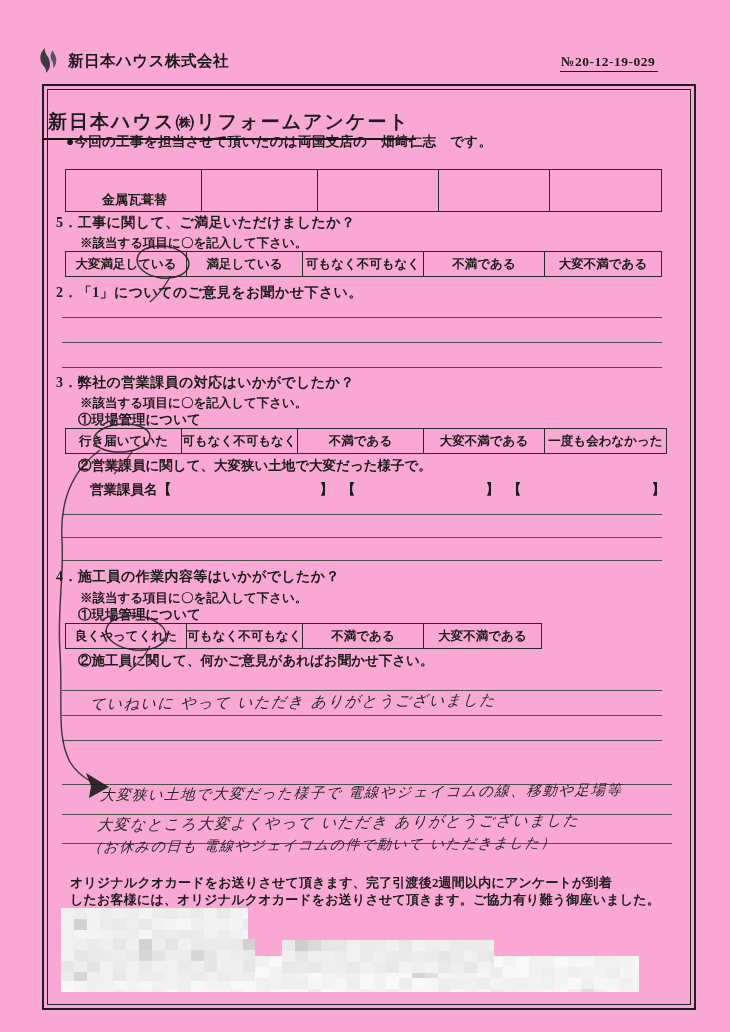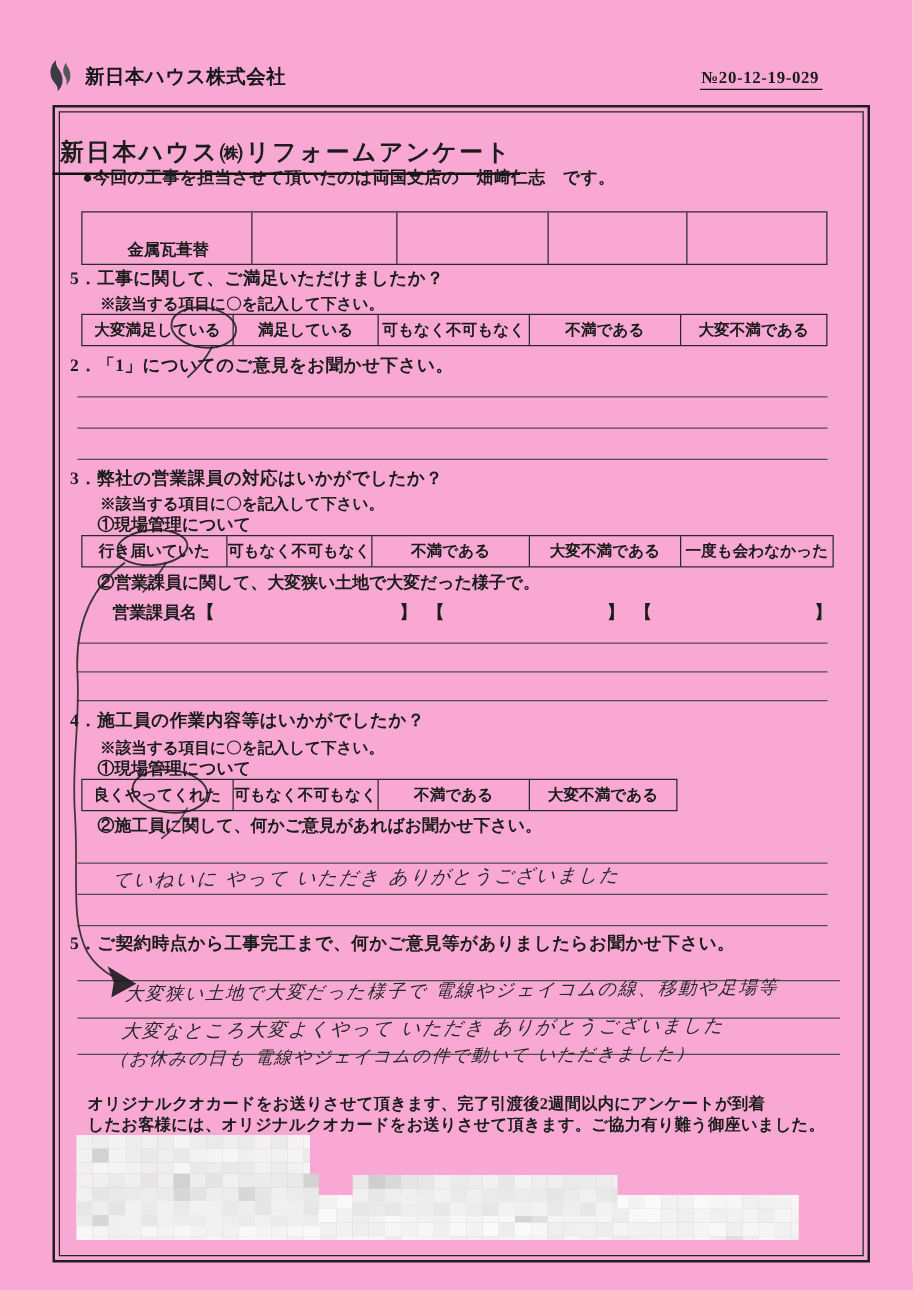--- a/index.html
+++ b/index.html
@@ -133,21 +133,20 @@
     <div class="cell" style="width:115px;">可もなく不可もなく</div>
     <div class="cell" style="width:120px;">不満である</div>
     <div class="cell" style="flex:1;">大変不満である</div>
   </div>
   <div class="abs qsub" style="left:78px;top:652px;">②施工員に関して、何かご意見があればお聞かせ下さい。</div>
   <div class="abs rule" style="left:62px;top:690px;width:600px;"></div>
   <div class="abs rule" style="left:62px;top:715px;width:600px;"></div>
   <div class="abs rule" style="left:62px;top:740px;width:600px;"></div>
   <div class="abs hand" style="left:90px;top:695px;font-size:15px;">ていねいに やって いただき ありがとうございました</div>
 
-  <div class="abs qhead" style="left:56px;top:746px;">5．ご契約時点から工事完工まで、何かご意見等がありましたらお聞かせ下さい。</div>
   <div class="abs rule" style="left:62px;top:784px;width:610px;"></div>
   <div class="abs rule" style="left:62px;top:814px;width:610px;"></div>
   <div class="abs rule" style="left:62px;top:843px;width:610px;"></div>
   <div class="abs hand" style="left:100px;top:786px;font-size:14.5px;">大変狭い土地で大変だった様子で 電線やジェイコムの線、移動や足場等</div>
   <div class="abs hand" style="left:97px;top:816px;font-size:15px;">大変なところ大変よくやって いただき ありがとうございました</div>
   <div class="abs hand" style="left:88px;top:839px;font-size:14px;">（お休みの日も 電線やジェイコムの件で動いて いただきました）</div>
 
   <div class="abs foot" style="left:70px;top:874px;">オリジナルクオカードをお送りさせて頂きます、完了引渡後2週間以内にアンケートが到着</div>
   <div class="abs foot" style="left:70px;top:891px;">したお客様には、オリジナルクオカードをお送りさせて頂きます。ご協力有り難う御座いました。</div>
 

